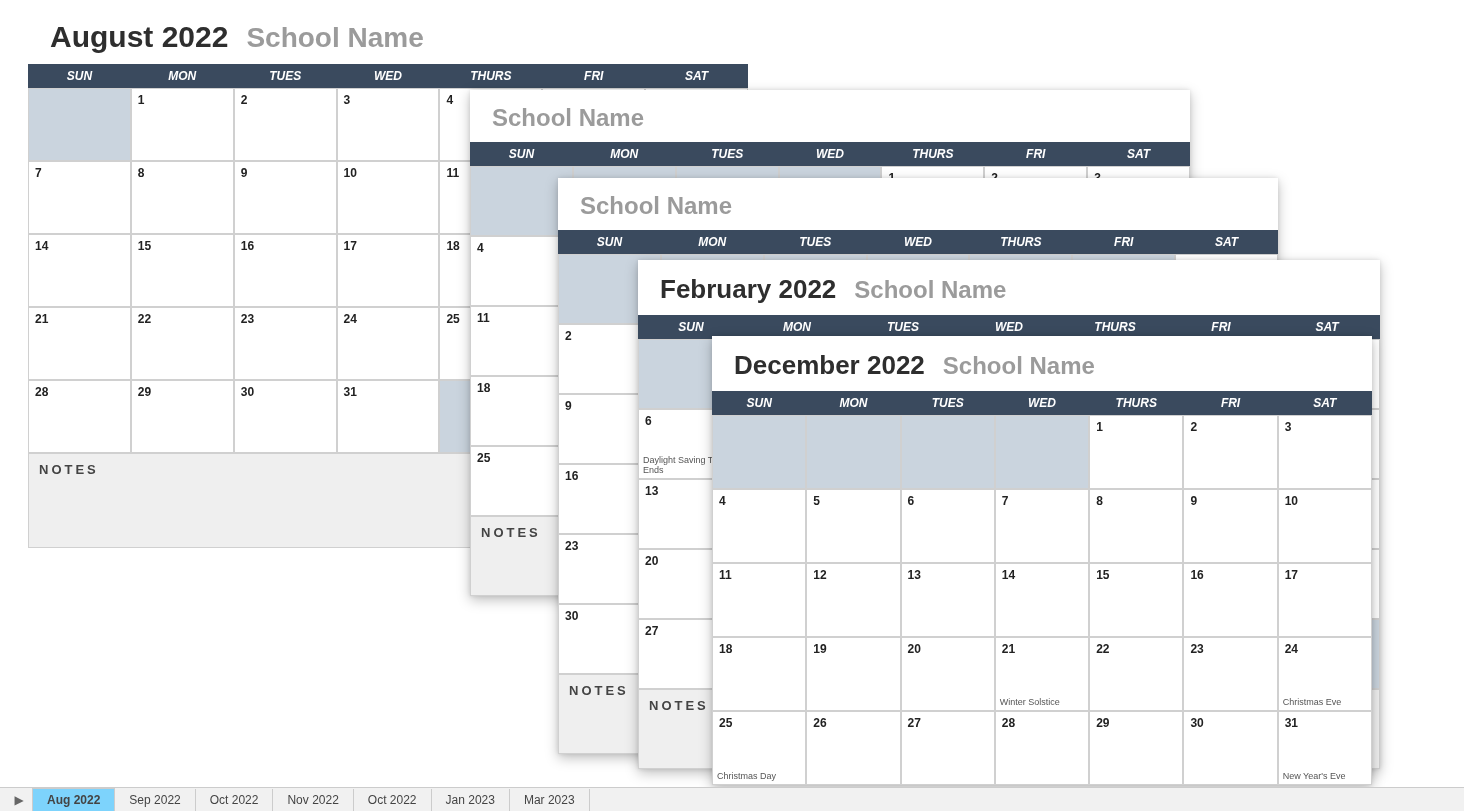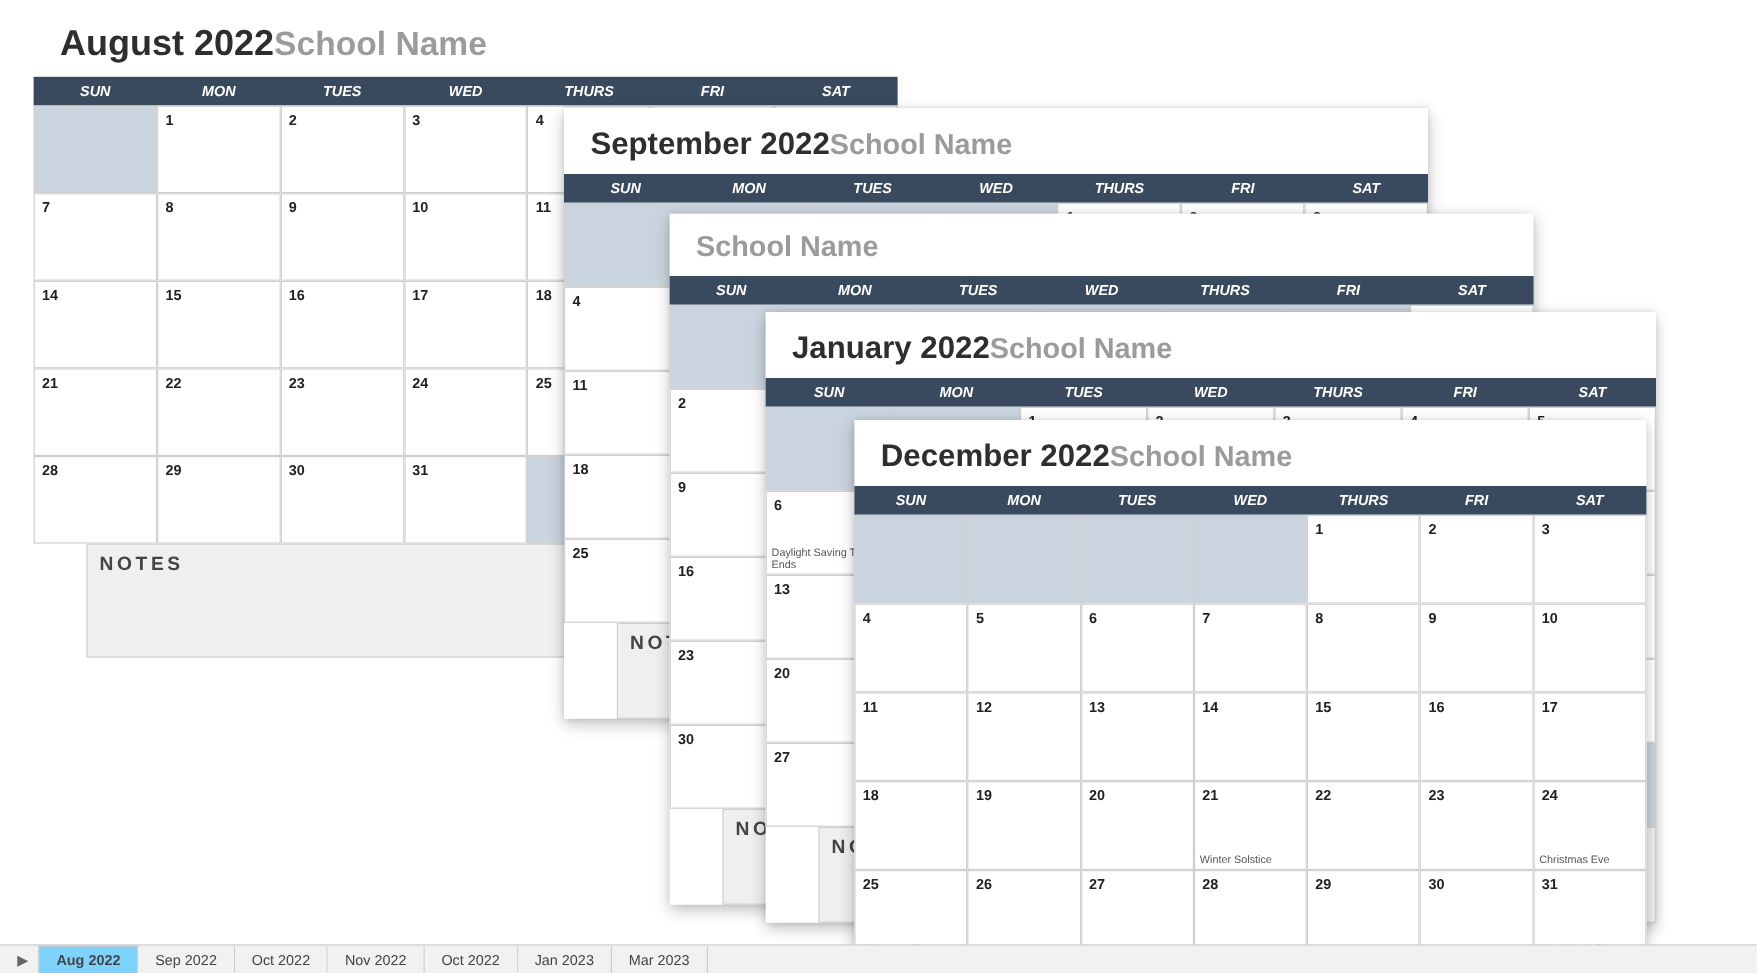--- a/index.html
+++ b/index.html
@@ -14,20 +14,21 @@
 
   .calendar-sheet {
     position: absolute;
     background: #ffffff;
     box-shadow: 0 4px 12px rgba(0,0,0,0.25), 0 0 4px rgba(0,0,0,0.1);
   }
 
   .cal-head {
     display: flex;
     align-items: baseline;
+    gap: 18px;
     padding: 14px 22px 10px 22px;
   }
   .cal-title {
     font-size: 26px;
     font-weight: 700;
     color: #2e2e2e;
   }
   .cal-sub {
     font-size: 24px;
     font-weight: 700;
@@ -74,46 +75,45 @@
     right: 4px;
     font-size: 9px;
     color: #555;
     line-height: 1.1;
   }
   .ghost { background: #cad4de; }
 
   .notes {
     border: 1px solid #d0d0d0;
     background: #efefef;
-    font-size: 16px;
+    font-size: 13px;
     font-weight: 700;
     letter-spacing: 3px;
     color: #444;
     padding: 8px 10px;
     height: 80px;
-    margin-left: 44px;
   }
 
   
   #aug { left: 28px; top: 6px; width: 720px; box-shadow: none; }
   #aug .cell { height: 73px; }
   #aug .cal-title { font-size: 30px; }
   #aug .cal-sub { font-size: 28px; }
   #aug .notes { height: 95px; }
 
   #sep { left: 470px; top: 90px; width: 720px; }
   #sep .cell { height: 70px; }
 
   #oct { left: 558px; top: 178px; width: 720px; }
   #oct .cell { height: 70px; }
 
   #nov { left: 638px; top: 260px; width: 742px; }
   #nov .cell { height: 70px; }
 
-  #dec { left: 712px; top: 350px; width: 660px; }
+  #dec { left: 712px; top: 336px; width: 660px; }
   #dec .cell { height: 74px; }
 
   
   .tabs {
     position: absolute;
     left: 0; bottom: 0; width: 100%; height: 24px;
     background: #f1f1f1;
     border-top: 1px solid #ccc;
     display: flex;
     align-items: flex-end;
@@ -263,21 +263,20 @@
         </div>
         <div class="cell ghost"></div>
         <div class="cell ghost"></div>
         <div class="cell ghost"></div>
       </div>
     </div>
     <div class="notes">NOTES</div>
   </div>
 <div id="sep" class="calendar-sheet">
     <div class="cal-head">
-      <div class="cal-title">September 2022</div>
       <div class="cal-sub">School Name</div>
     </div>
     <div class="weekday-row">
       <div>SUN</div>
       <div>MON</div>
       <div>TUES</div>
       <div>WED</div>
       <div>THURS</div>
       <div>FRI</div>
       <div>SAT</div>
@@ -519,21 +518,21 @@
         <div class="cell ghost"></div>
         <div class="cell ghost"></div>
         <div class="cell ghost"></div>
         <div class="cell ghost"></div>
       </div>
     </div>
     <div class="notes">NOTES</div>
   </div>
 <div id="nov" class="calendar-sheet">
     <div class="cal-head">
-      <div class="cal-title">January 2022</div>
+      <div class="cal-title">February 2022</div>
       <div class="cal-sub">School Name</div>
     </div>
     <div class="weekday-row">
       <div>SUN</div>
       <div>MON</div>
       <div>TUES</div>
       <div>WED</div>
       <div>THURS</div>
       <div>FRI</div>
       <div>SAT</div>

